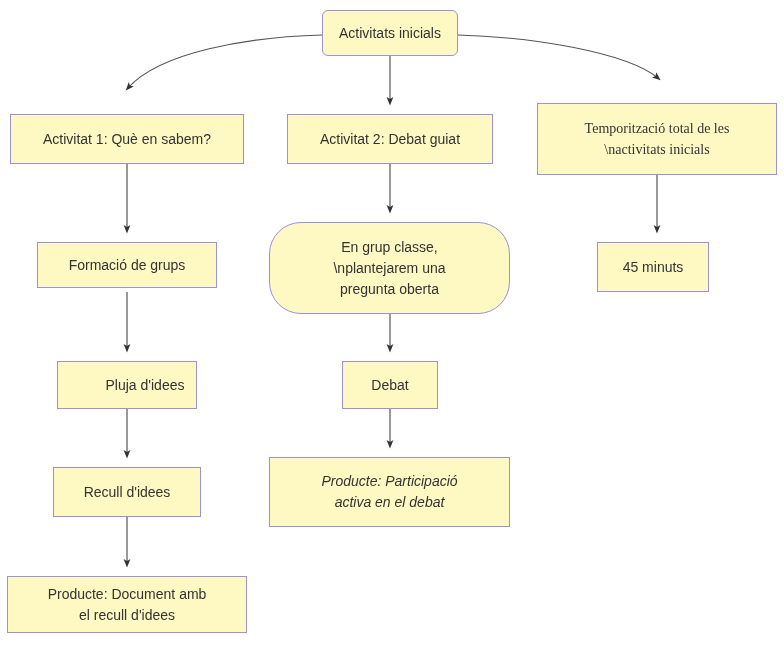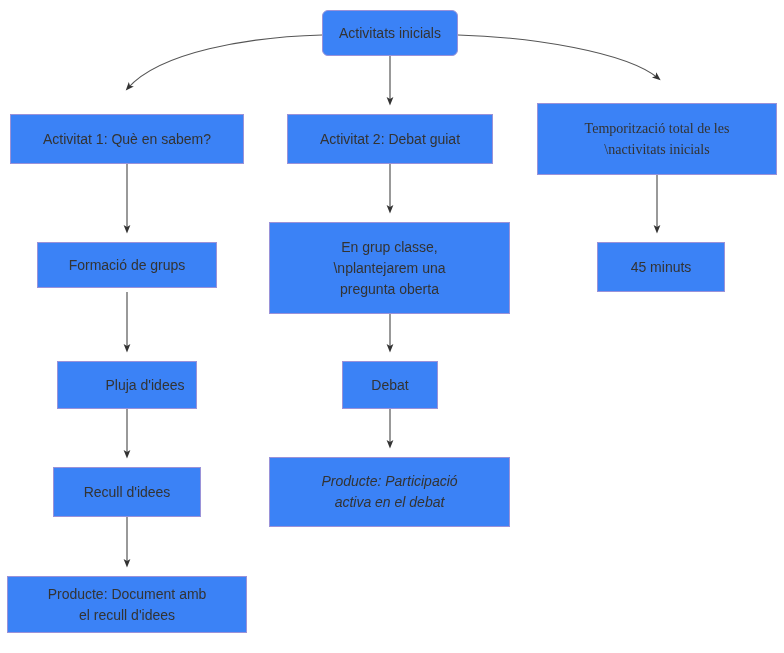--- a/index.html
+++ b/index.html
@@ -23,21 +23,21 @@
     position: absolute;
     left: 0;
     top: 0;
     width: 784px;
     height: 653px;
     pointer-events: none;
   }
   .node {
     position: absolute;
     box-sizing: border-box;
-    background: #3b82f6;
+    background: #fef9c3;
     border: 1px solid #9a92d8;
     color: #333333;
     font-size: 14px;
     line-height: 21px;
     display: flex;
     align-items: center;
     justify-content: center;
     text-align: center;
     white-space: pre-line;
     padding: 0 10px;
@@ -85,25 +85,25 @@
 
   <div class="node" style="left:10px; top:114px; width:234px; height:50px;text-align:right;">Activitat 1: Què en sabem?</div>
 
   <div class="node" style="left:287px; top:114px; width:206px; height:50px;">Activitat 2: Debat guiat</div>
 
   <div class="node" style="left:537px; top:103px; width:240px; height:72px;font-family:Liberation Serif, serif;">Temporització total de les
 \nactivitats inicials</div>
 
   <div class="node" style="left:37px; top:242px; width:180px; height:46px;">Formació de grups</div>
 
-  <div class="node" style="left:269px; top:222px; width:241px; height:92px;">En grup classe,
+  <div class="node" style="left:269px; top:222px; width:241px; height:92px;border-radius:32px;">En grup classe,
 \nplantejarem una
 pregunta oberta</div>
 
-  <div class="node" style="left:597px; top:242px; width:128px; height:50px;">45 minuts</div>
+  <div class="node" style="left:597px; top:242px; width:112px; height:50px;">45 minuts</div>
 
   <div class="node" style="left:57px; top:361px; width:140px; height:48px;padding-left:46px;">Pluja d'idees</div>
 
   <div class="node" style="left:53px; top:467px; width:148px; height:50px;">Recull d'idees</div>
 
   <div class="node" style="left:342px; top:361px; width:96px; height:48px;">Debat</div>
 
   <div class="node" style="left:269px; top:457px; width:241px; height:70px;font-style:italic;">Producte: Participació
 activa en el debat</div>
 

